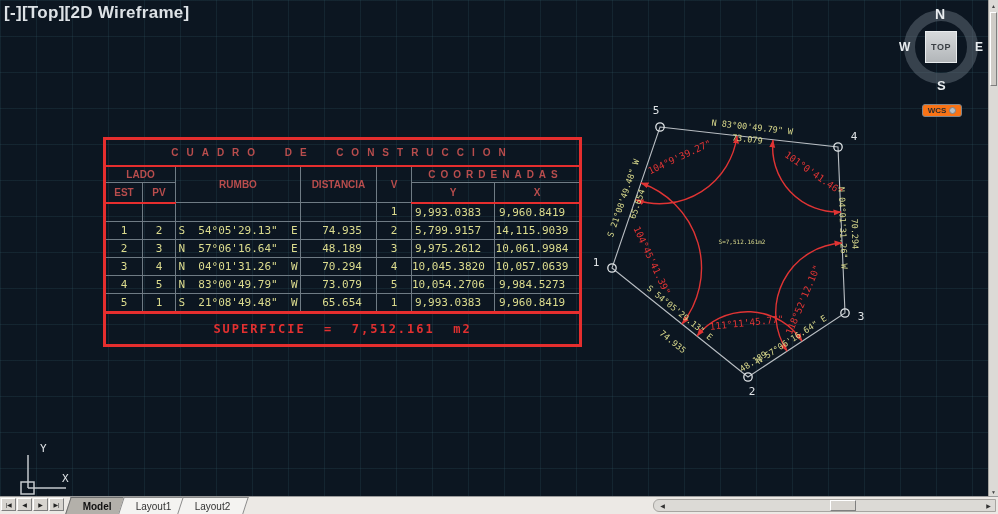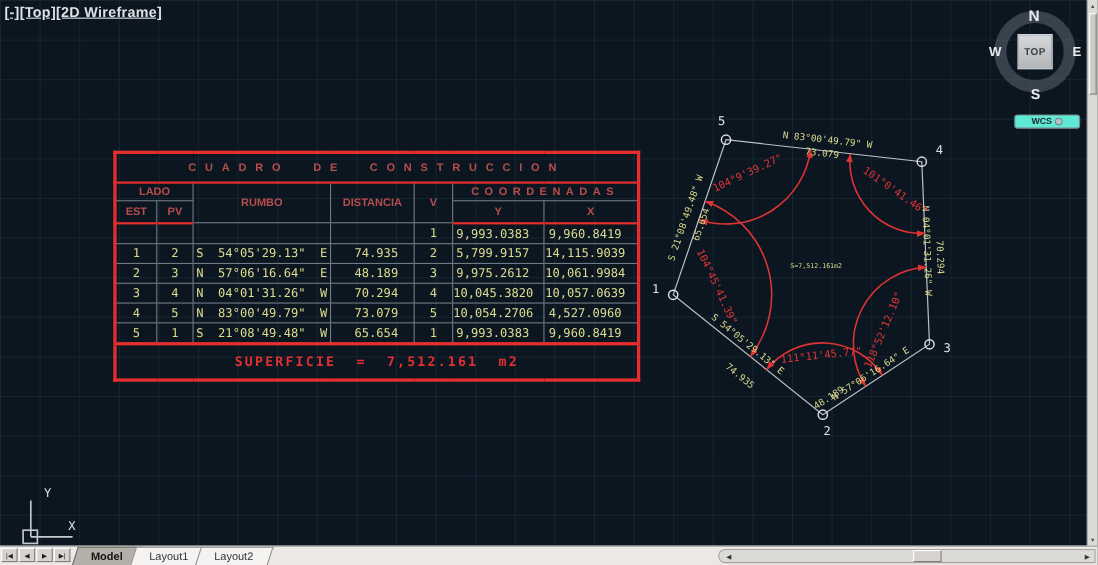--- a/index.html
+++ b/index.html
@@ -13,23 +13,22 @@
   .canvas{
     position:absolute;left:0;top:0;right:10px;bottom:17px;
     background-color:#0c1621;
     background-image:
       linear-gradient(rgba(52,96,112,.20) 1px, transparent 1px),
       linear-gradient(90deg, rgba(52,96,112,.20) 1px, transparent 1px);
     background-size:36px 36px;
   }
   .vp-label{
     position:absolute;left:4px;top:3px;z-index:6;
-    color:#dde2e6;font-size:13px;font-weight:bold;letter-spacing:.3px;
+    color:#dde2e6;font-size:17px;font-weight:bold;letter-spacing:.3px;
     cursor:default;
-    text-decoration:underline;
   }
   svg.draw{position:absolute;left:0;top:0;z-index:2;}
 
   
   table.ctable{
     position:absolute;left:103px;top:137px;width:476px;z-index:3;
     border-collapse:collapse;table-layout:fixed;
     border:3px solid #e62e2e;
     color:#dcdc8e;
   }
@@ -73,22 +72,22 @@
     display:flex;align-items:center;justify-content:center;
     font-size:9px;font-weight:bold;color:#3a3f44;letter-spacing:.5px;
     cursor:pointer;
   }
   .vc-dir{position:absolute;color:#e8ecef;font-weight:bold;cursor:pointer;}
   .vc-n{left:42px;top:6px;font-size:14px;}
   .vc-s{left:44px;top:78px;font-size:13px;}
   .vc-w{left:6px;top:40px;font-size:12px;}
   .vc-e{left:82px;top:40px;font-size:12px;}
   .vc-wcs{
-    position:absolute;left:29px;top:104px;width:60px;height:13px;
-    background:#5eead4;border-radius:3px;border:1px solid #7b848b;
+    position:absolute;left:29px;top:104px;width:40px;height:13px;
+    background:#f97316;border-radius:3px;border:1px solid #7b848b;
     font-size:8px;font-weight:bold;color:#272c30;
     display:flex;align-items:center;justify-content:center;gap:3px;
     cursor:pointer;box-sizing:border-box;
   }
   .vc-wcs .dot{width:5px;height:5px;border-radius:50%;background:#b9c1c7;border:1px solid #7b848b;}
 
   
   .statusbar{
     position:absolute;left:0;bottom:0;width:998px;height:17px;
     background:#ece9e5;border-top:1px solid #9b9b9b;z-index:7;
@@ -259,21 +258,21 @@
         <td class="c-y">10,045.3820</td>
         <td class="c-x">10,057.0639</td>
       </tr>
       <tr>
         <td class="c-est">4</td>
         <td class="c-pv">5</td>
         <td class="c-rumbo">N  83°00'49.79"  W</td>
         <td class="c-distancia">73.079</td>
         <td class="c-v">5</td>
         <td class="c-y">10,054.2706</td>
-        <td class="c-x">4,527.0960</td>
+        <td class="c-x">9,984.5273</td>
       </tr>
       <tr>
         <td class="c-est">5</td>
         <td class="c-pv">1</td>
         <td class="c-rumbo">S  21°08'49.48"  W</td>
         <td class="c-distancia">65.654</td>
         <td class="c-v">1</td>
         <td class="c-y">9,993.0383</td>
         <td class="c-x">9,960.8419</td>
       </tr>

